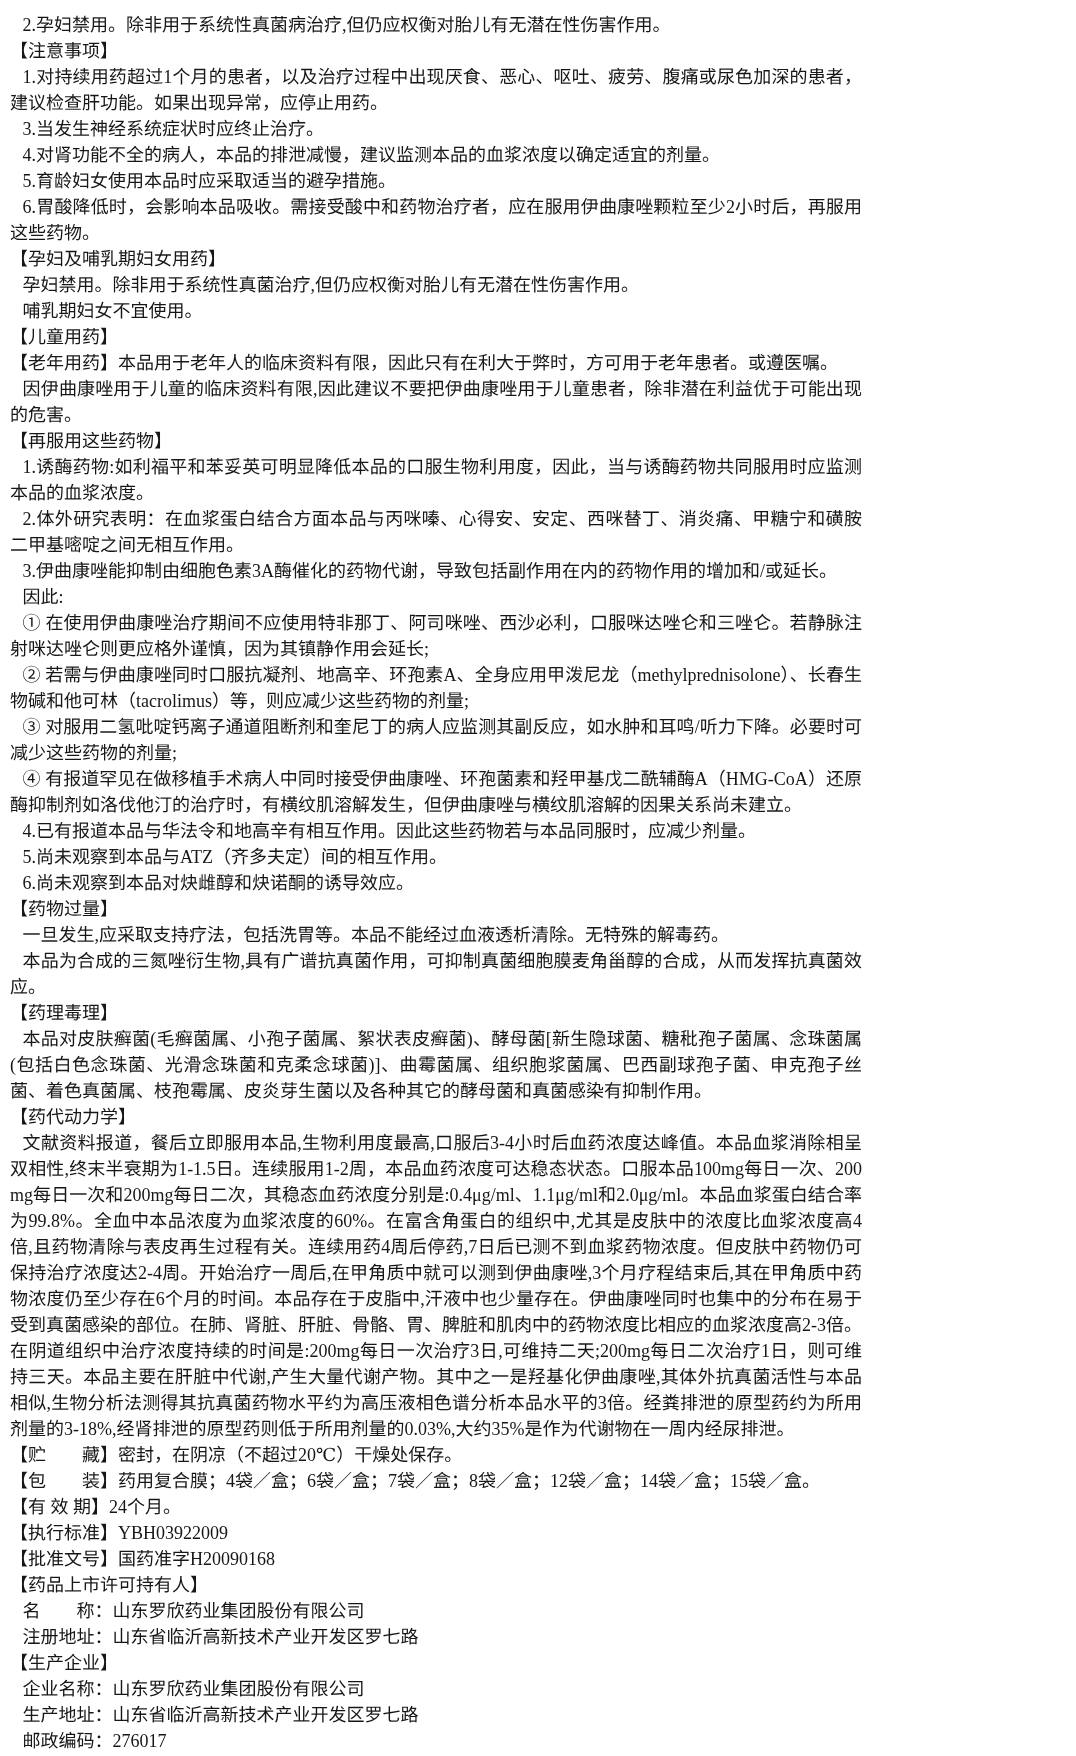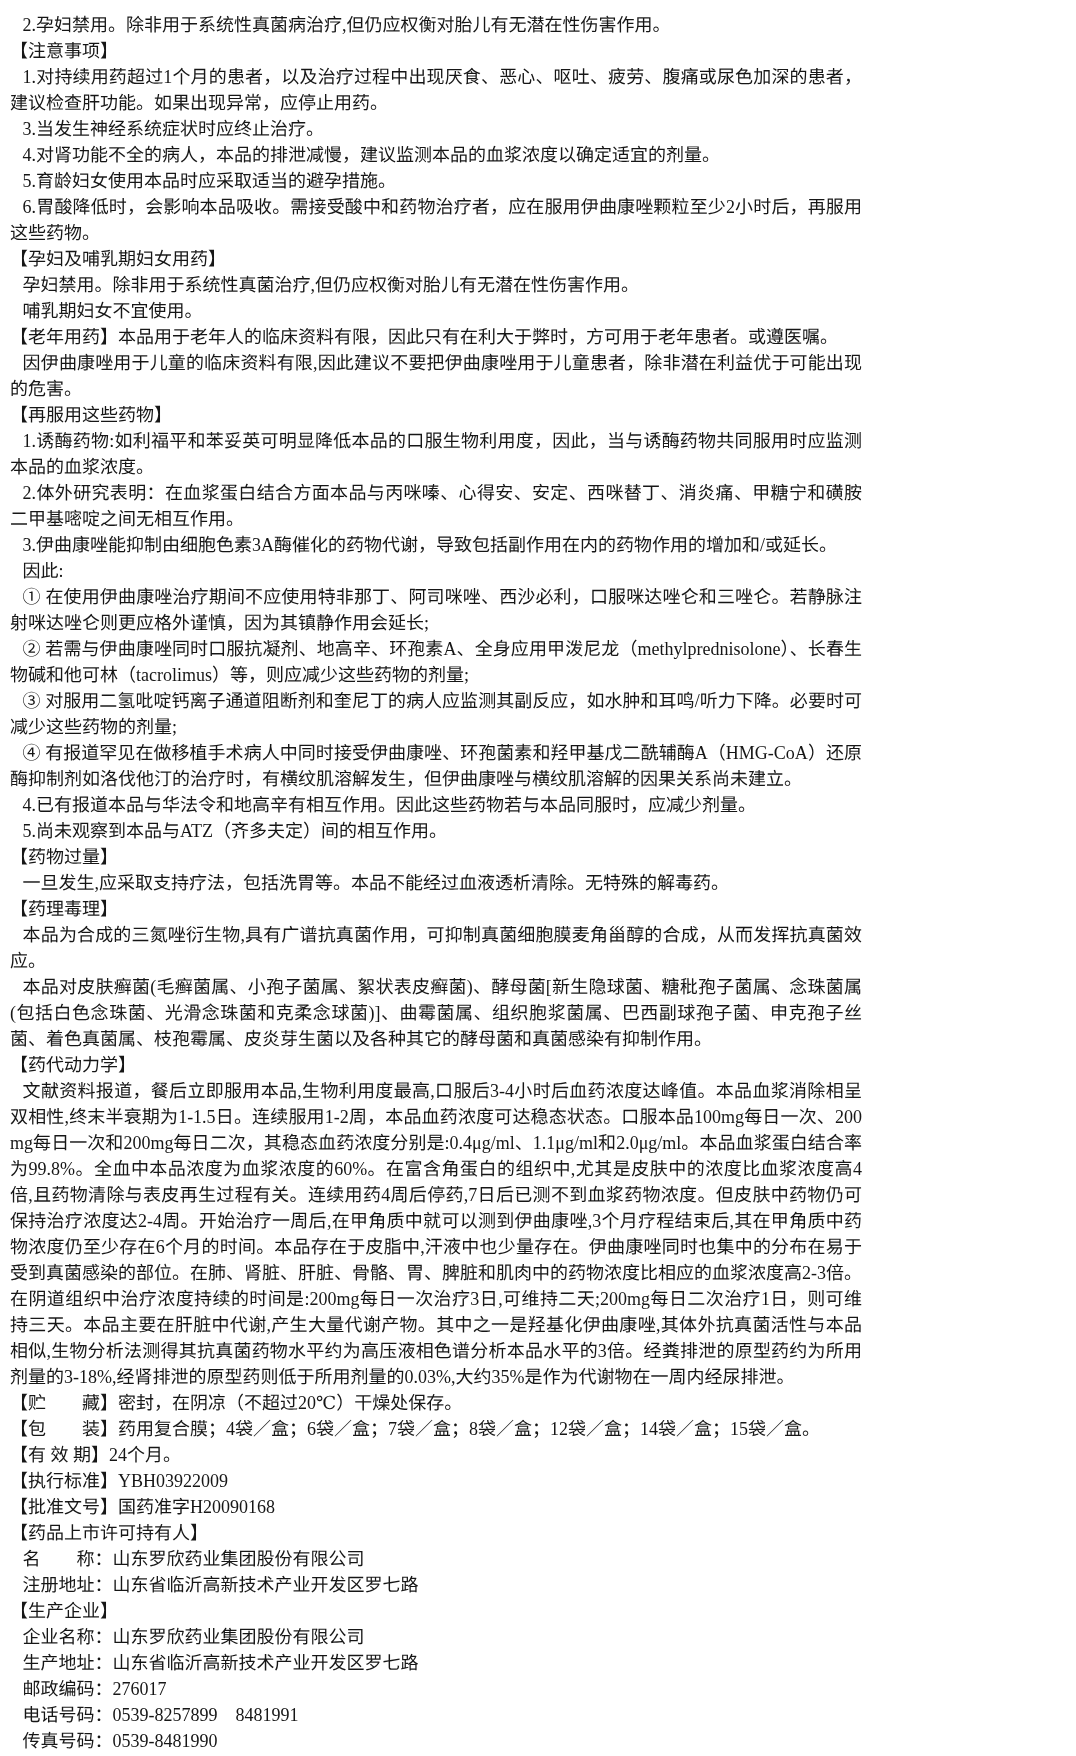--- a/index.html
+++ b/index.html
@@ -42,37 +42,39 @@
       <p class="line indent" data-name="paragraph">2.孕妇禁用。除非用于系统性真菌病治疗,但仍应权衡对胎儿有无潜在性伤害作用。</p>
       <p class="line heading" data-name="section-heading">【注意事项】</p>
       <p class="line indent" data-name="paragraph">1.对持续用药超过1个月的患者，以及治疗过程中出现厌食、恶心、呕吐、疲劳、腹痛或尿色加深的患者，建议检查肝功能。如果出现异常，应停止用药。</p>
       <p class="line indent" data-name="paragraph">3.当发生神经系统症状时应终止治疗。</p>
       <p class="line indent" data-name="paragraph">4.对肾功能不全的病人，本品的排泄减慢，建议监测本品的血浆浓度以确定适宜的剂量。</p>
       <p class="line indent" data-name="paragraph">5.育龄妇女使用本品时应采取适当的避孕措施。</p>
       <p class="line indent" data-name="paragraph">6.胃酸降低时，会影响本品吸收。需接受酸中和药物治疗者，应在服用伊曲康唑颗粒至少2小时后，再服用这些药物。</p>
       <p class="line heading" data-name="section-heading">【孕妇及哺乳期妇女用药】</p>
       <p class="line indent" data-name="paragraph">孕妇禁用。除非用于系统性真菌治疗,但仍应权衡对胎儿有无潜在性伤害作用。</p>
       <p class="line indent" data-name="paragraph">哺乳期妇女不宜使用。</p>
+      <p class="line heading" data-name="section-heading">【儿童用药】</p>
       <p class="line heading" data-name="section-heading">【老年用药】本品用于老年人的临床资料有限，因此只有在利大于弊时，方可用于老年患者。或遵医嘱。</p>
       <p class="line indent" data-name="paragraph">因伊曲康唑用于儿童的临床资料有限,因此建议不要把伊曲康唑用于儿童患者，除非潜在利益优于可能出现的危害。</p>
       <p class="line heading" data-name="section-heading">【再服用这些药物】</p>
       <p class="line indent" data-name="paragraph">1.诱酶药物:如利福平和苯妥英可明显降低本品的口服生物利用度，因此，当与诱酶药物共同服用时应监测本品的血浆浓度。</p>
       <p class="line indent" data-name="paragraph">2.体外研究表明：在血浆蛋白结合方面本品与丙咪嗪、心得安、安定、西咪替丁、消炎痛、甲糖宁和磺胺二甲基嘧啶之间无相互作用。</p>
       <p class="line indent" data-name="paragraph">3.伊曲康唑能抑制由细胞色素3A酶催化的药物代谢，导致包括副作用在内的药物作用的增加和/或延长。</p>
       <p class="line indent" data-name="paragraph">因此:</p>
       <p class="line indent" data-name="paragraph">① 在使用伊曲康唑治疗期间不应使用特非那丁、阿司咪唑、西沙必利，口服咪达唑仑和三唑仑。若静脉注射咪达唑仑则更应格外谨慎，因为其镇静作用会延长;</p>
       <p class="line indent" data-name="paragraph">② 若需与伊曲康唑同时口服抗凝剂、地高辛、环孢素A、全身应用甲泼尼龙（methylprednisolone）、长春生物碱和他可林（tacrolimus）等，则应减少这些药物的剂量;</p>
       <p class="line indent" data-name="paragraph">③ 对服用二氢吡啶钙离子通道阻断剂和奎尼丁的病人应监测其副反应，如水肿和耳鸣/听力下降。必要时可减少这些药物的剂量;</p>
       <p class="line indent" data-name="paragraph">④ 有报道罕见在做移植手术病人中同时接受伊曲康唑、环孢菌素和羟甲基戊二酰辅酶A（HMG-CoA）还原酶抑制剂如洛伐他汀的治疗时，有横纹肌溶解发生，但伊曲康唑与横纹肌溶解的因果关系尚未建立。</p>
       <p class="line indent" data-name="paragraph">4.已有报道本品与华法令和地高辛有相互作用。因此这些药物若与本品同服时，应减少剂量。</p>
       <p class="line indent" data-name="paragraph">5.尚未观察到本品与ATZ（齐多夫定）间的相互作用。</p>
+      <p class="line indent" data-name="paragraph">6.尚未观察到本品对炔雌醇和炔诺酮的诱导效应。</p>
       <p class="line heading" data-name="section-heading">【药物过量】</p>
       <p class="line indent" data-name="paragraph">一旦发生,应采取支持疗法，包括洗胃等。本品不能经过血液透析清除。无特殊的解毒药。</p>
+      <p class="line indent" data-name="paragraph">本品为合成的三氮唑衍生物,具有广谱抗真菌作用，可抑制真菌细胞膜麦角甾醇的合成，从而发挥抗真菌效应。</p>
       <p class="line heading" data-name="section-heading">【药理毒理】</p>
-      <p class="line indent" data-name="paragraph">本品为合成的三氮唑衍生物,具有广谱抗真菌作用，可抑制真菌细胞膜麦角甾醇的合成，从而发挥抗真菌效应。</p>
       <p class="line indent" data-name="paragraph">本品对皮肤癣菌(毛癣菌属、小孢子菌属、絮状表皮癣菌)、酵母菌[新生隐球菌、糖秕孢子菌属、念珠菌属(包括白色念珠菌、光滑念珠菌和克柔念球菌)]、曲霉菌属、组织胞浆菌属、巴西副球孢子菌、申克孢子丝菌、着色真菌属、枝孢霉属、皮炎芽生菌以及各种其它的酵母菌和真菌感染有抑制作用。</p>
       <p class="line heading" data-name="section-heading">【药代动力学】</p>
       <p class="line indent" data-name="paragraph">文献资料报道，餐后立即服用本品,生物利用度最高,口服后3-4小时后血药浓度达峰值。本品血浆消除相呈双相性,终末半衰期为1-1.5日。连续服用1-2周，本品血药浓度可达稳态状态。口服本品100mg每日一次、200mg每日一次和200mg每日二次，其稳态血药浓度分别是:0.4μg/ml、1.1μg/ml和2.0μg/ml。本品血浆蛋白结合率为99.8%。全血中本品浓度为血浆浓度的60%。在富含角蛋白的组织中,尤其是皮肤中的浓度比血浆浓度高4倍,且药物清除与表皮再生过程有关。连续用药4周后停药,7日后已测不到血浆药物浓度。但皮肤中药物仍可保持治疗浓度达2-4周。开始治疗一周后,在甲角质中就可以测到伊曲康唑,3个月疗程结束后,其在甲角质中药物浓度仍至少存在6个月的时间。本品存在于皮脂中,汗液中也少量存在。伊曲康唑同时也集中的分布在易于受到真菌感染的部位。在肺、肾脏、肝脏、骨骼、胃、脾脏和肌肉中的药物浓度比相应的血浆浓度高2-3倍。在阴道组织中治疗浓度持续的时间是:200mg每日一次治疗3日,可维持二天;200mg每日二次治疗1日，则可维持三天。本品主要在肝脏中代谢,产生大量代谢产物。其中之一是羟基化伊曲康唑,其体外抗真菌活性与本品相似,生物分析法测得其抗真菌药物水平约为高压液相色谱分析本品水平的3倍。经粪排泄的原型药约为所用剂量的3-18%,经肾排泄的原型药则低于所用剂量的0.03%,大约35%是作为代谢物在一周内经尿排泄。</p>
       <p class="line heading" data-name="section-heading">【贮　　藏】密封，在阴凉（不超过20℃）干燥处保存。</p>
       <p class="line heading" data-name="section-heading">【包　　装】药用复合膜；4袋／盒；6袋／盒；7袋／盒；8袋／盒；12袋／盒；14袋／盒；15袋／盒。</p>
       <p class="line heading" data-name="section-heading">【有 效 期】24个月。</p>
       <p class="line heading" data-name="section-heading">【执行标准】YBH03922009</p>
       <p class="line heading" data-name="section-heading">【批准文号】国药准字H20090168</p>
       <p class="line heading" data-name="section-heading">【药品上市许可持有人】</p>
       <p class="line indent" data-name="paragraph">名　　称：山东罗欣药业集团股份有限公司</p>

